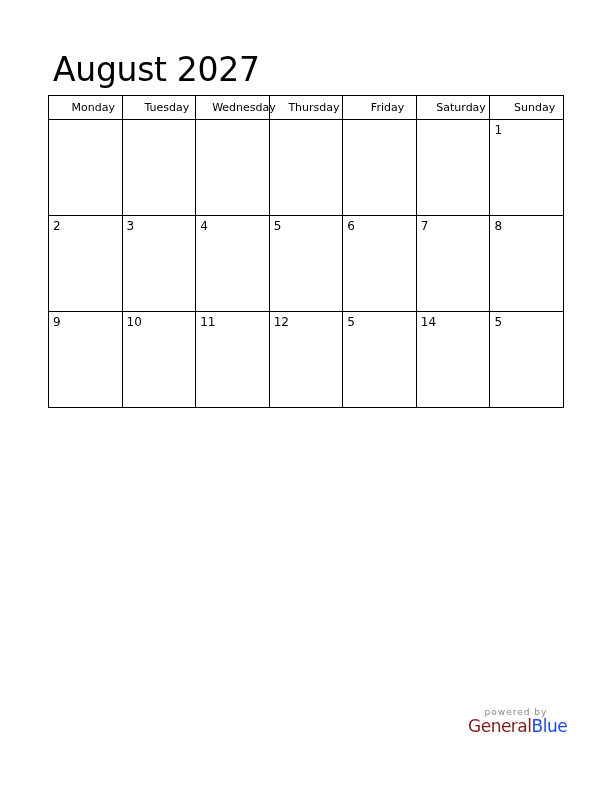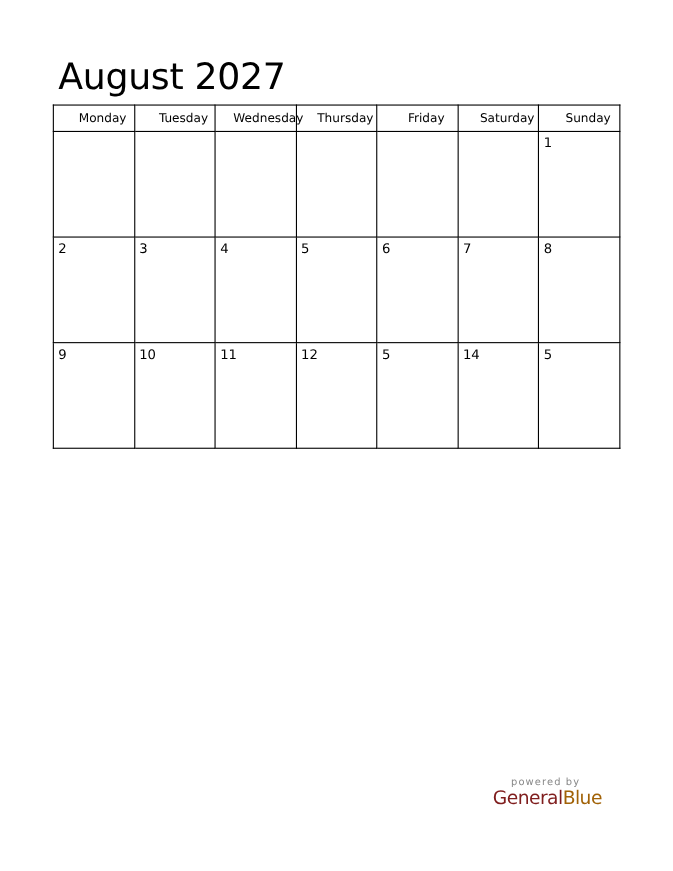--- a/index.html
+++ b/index.html
@@ -3,25 +3,25 @@
 <meta charset="utf-8">
 <style>
   html, body { margin:0; padding:0; background:#ffffff; }
   body { width:612px; height:792px; position:relative; font-family:"Liberation Sans", sans-serif; color:#000; overflow:hidden; }
   .title { position:absolute; left:53px; top:50px; font-size:33px; font-family:"DejaVu Sans", sans-serif; letter-spacing:-0.3px; }
   table.cal { position:absolute; left:48px; top:95px; width:516px; border-collapse:collapse; table-layout:fixed; }
   table.cal th, table.cal td { border:1px solid #000; padding:0; }
   table.cal th { height:23px; font-weight:normal; font-size:11px; font-family:"DejaVu Sans", sans-serif; text-align:center; vertical-align:middle;padding-left:16px; }
   table.cal td { height:95px; vertical-align:top; }
   .daynum { display:block; padding:3px 0 0 4px; font-size:12px; font-family:"DejaVu Sans", sans-serif; }
-  .footer { position:absolute; left:448px; top:707px; width:96px; text-align:center; }
+  .footer { position:absolute; left:468px; top:707px; width:96px; text-align:center; }
   .powered { font-size:9px; color:#888; letter-spacing:1px; font-family:"DejaVu Sans", sans-serif; }
   .brand { font-size:17px; font-family:"DejaVu Sans", sans-serif; margin-top:-1px; letter-spacing:-0.5px; }
   .brand .g { color:#7f1d1d; }
-  .brand .b { color:#a16207; }
+  .brand .b { color:#1d4ed8; }
 </style>
 </head>
 <body>
 
 <div class="title">August 2027</div>
 
 <table class="cal">
   <thead>
     <tr>
       <th>Monday</th>

